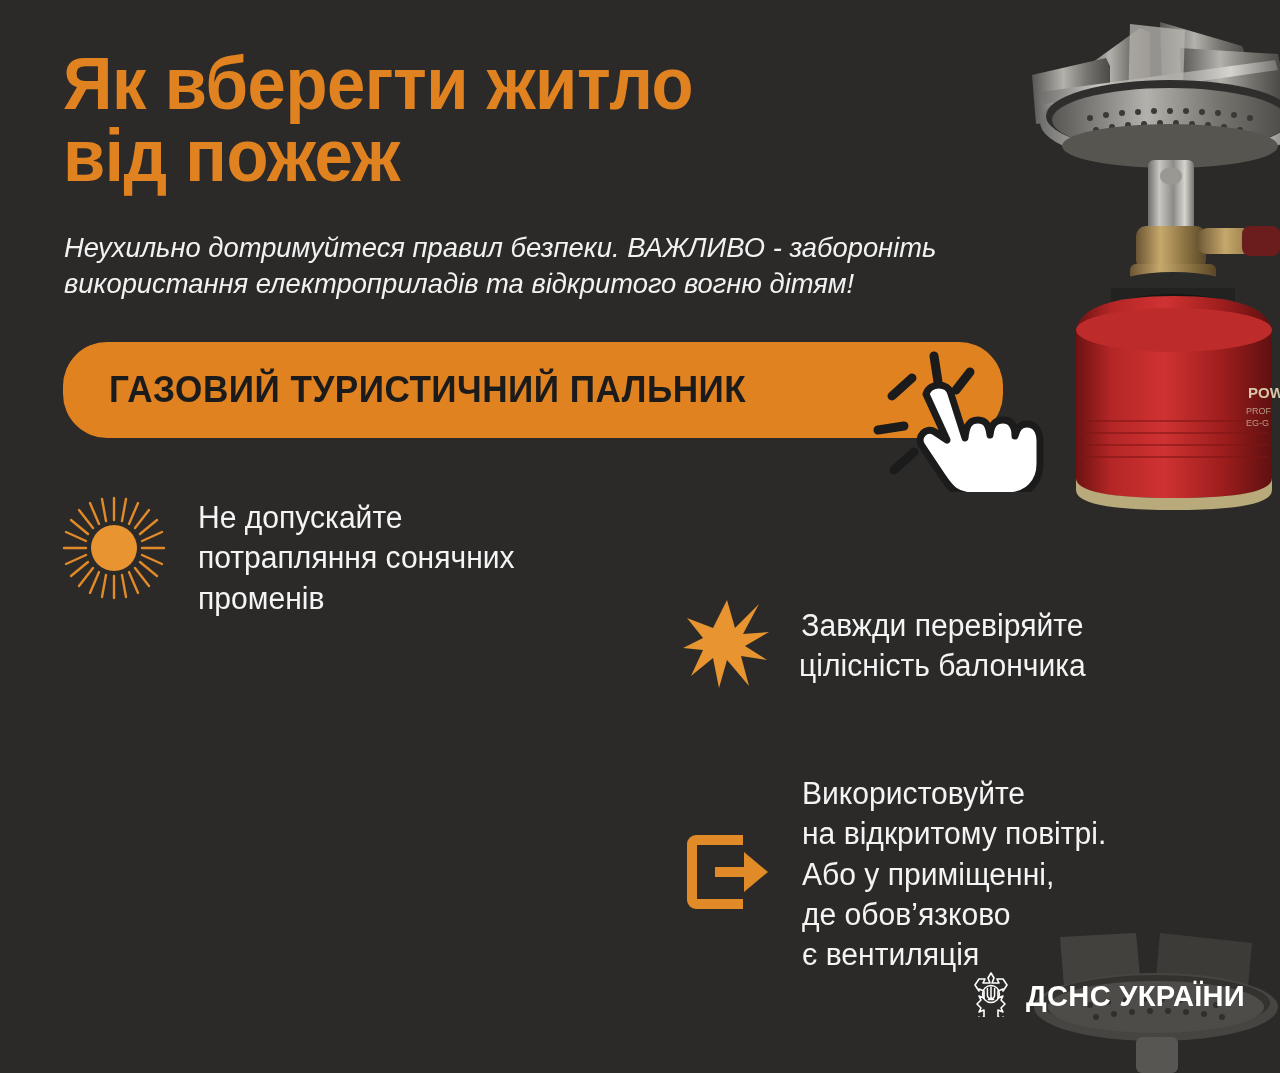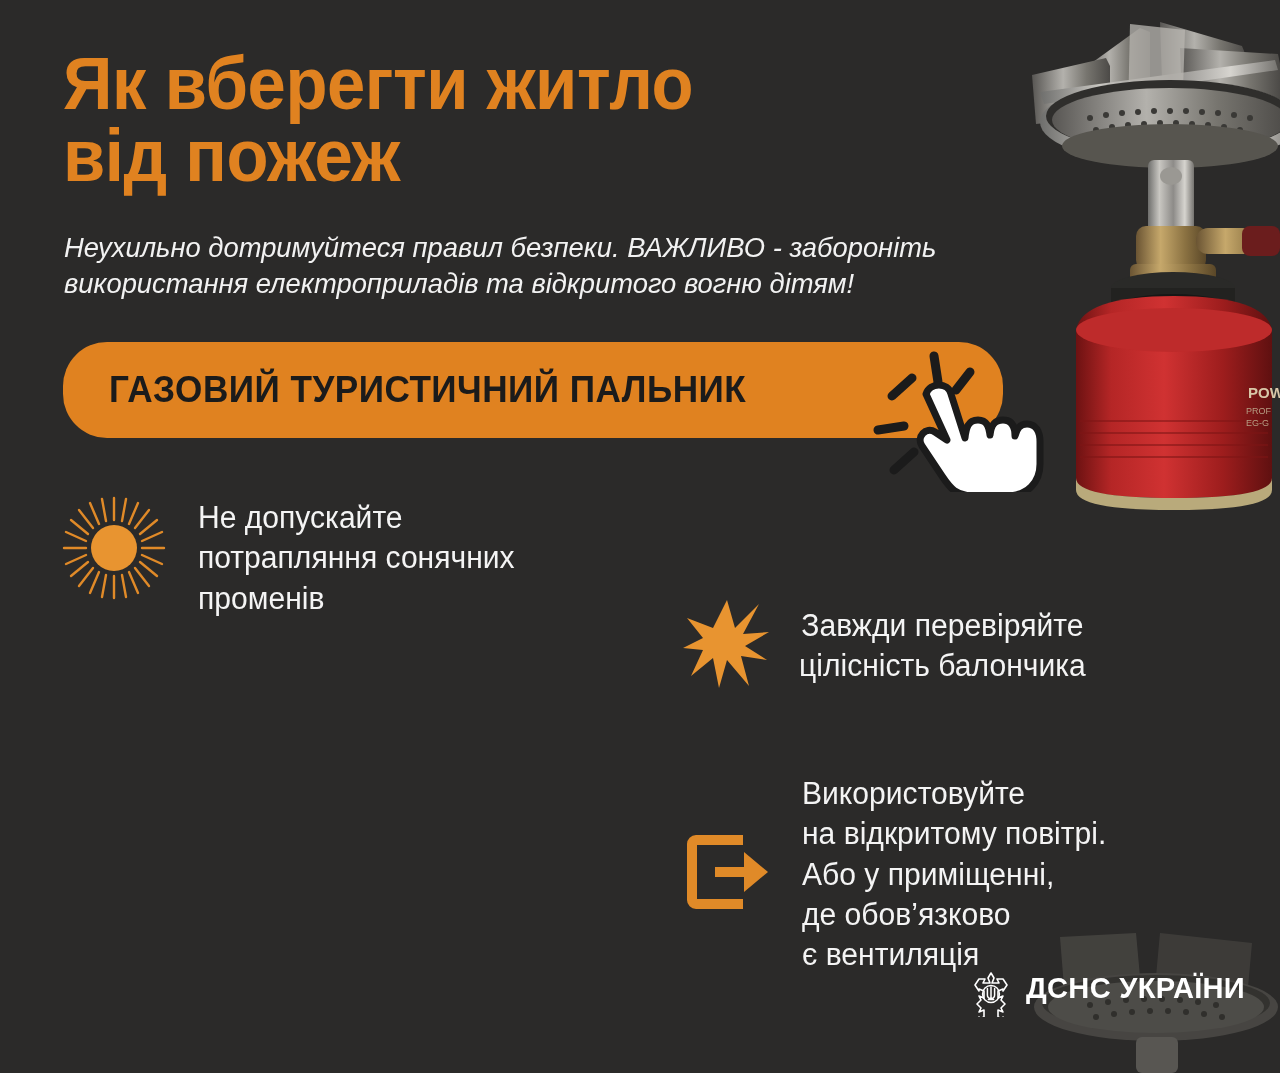--- a/index.html
+++ b/index.html
@@ -97,21 +97,21 @@
   #tip-check .ico { margin-right:28px; }
   #tip-check .txt { padding-top:8px; }
 
   #tip-air   { left:686px; top:772px;align-items:center;  }
   #tip-air .ico { margin-right:32px; }
   #tip-air .txt { padding-top:2px; }
 
   
   .footer-logo {
     position:absolute; left:968px; top:971px;
-    display:flex; align-items:flex-start;
+    display:flex; align-items:center;
   }
   .footer-logo .mark { margin-right:12px; }
   .footer-logo .name {
     color:#ffffff;
     font-weight:bold;
     font-size:30px;
     letter-spacing:0.3px;
     transform:scaleX(0.97);
     transform-origin:left center;
     white-space:nowrap;

